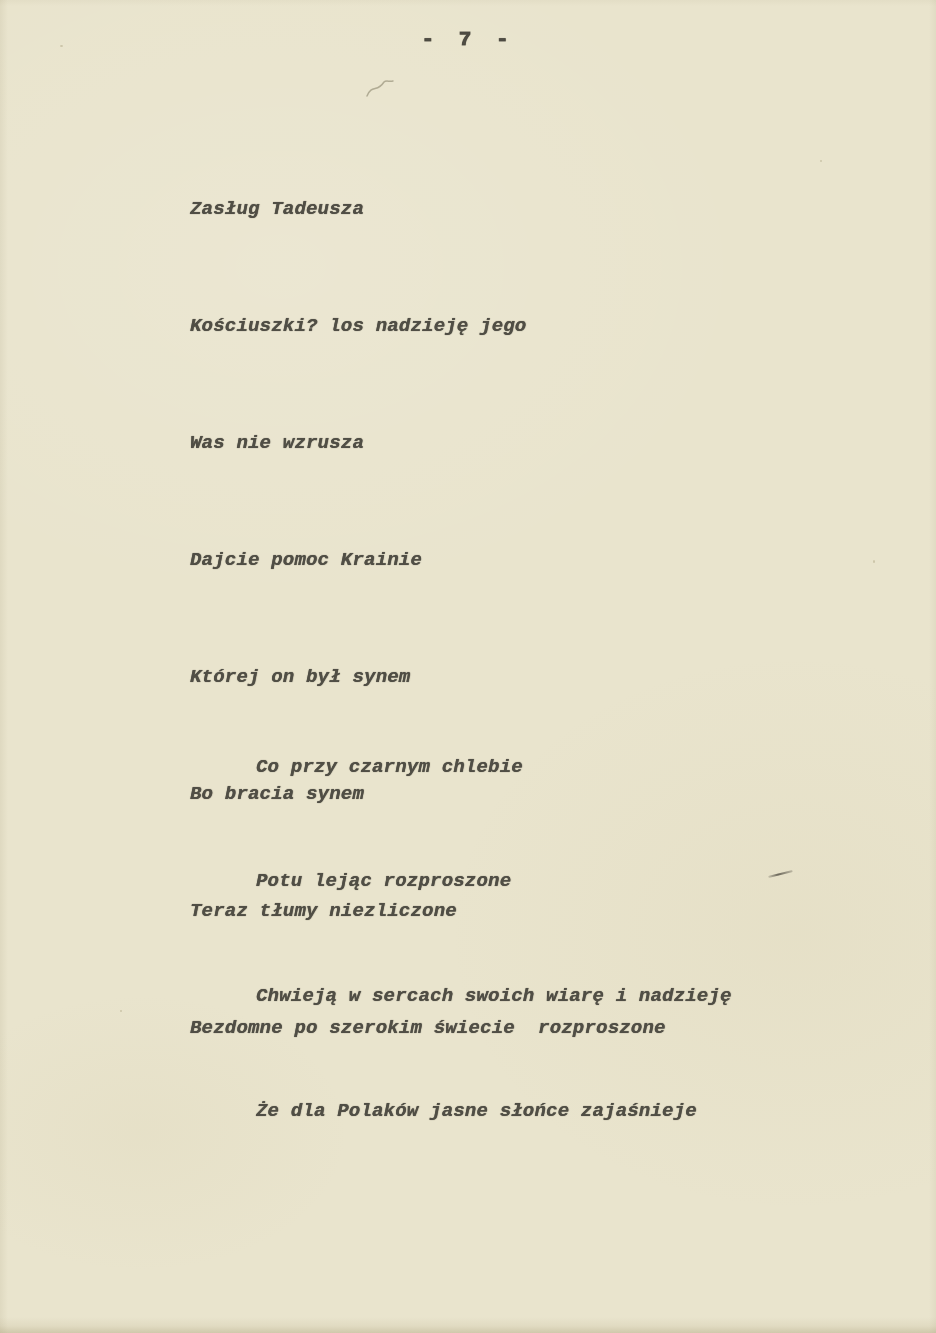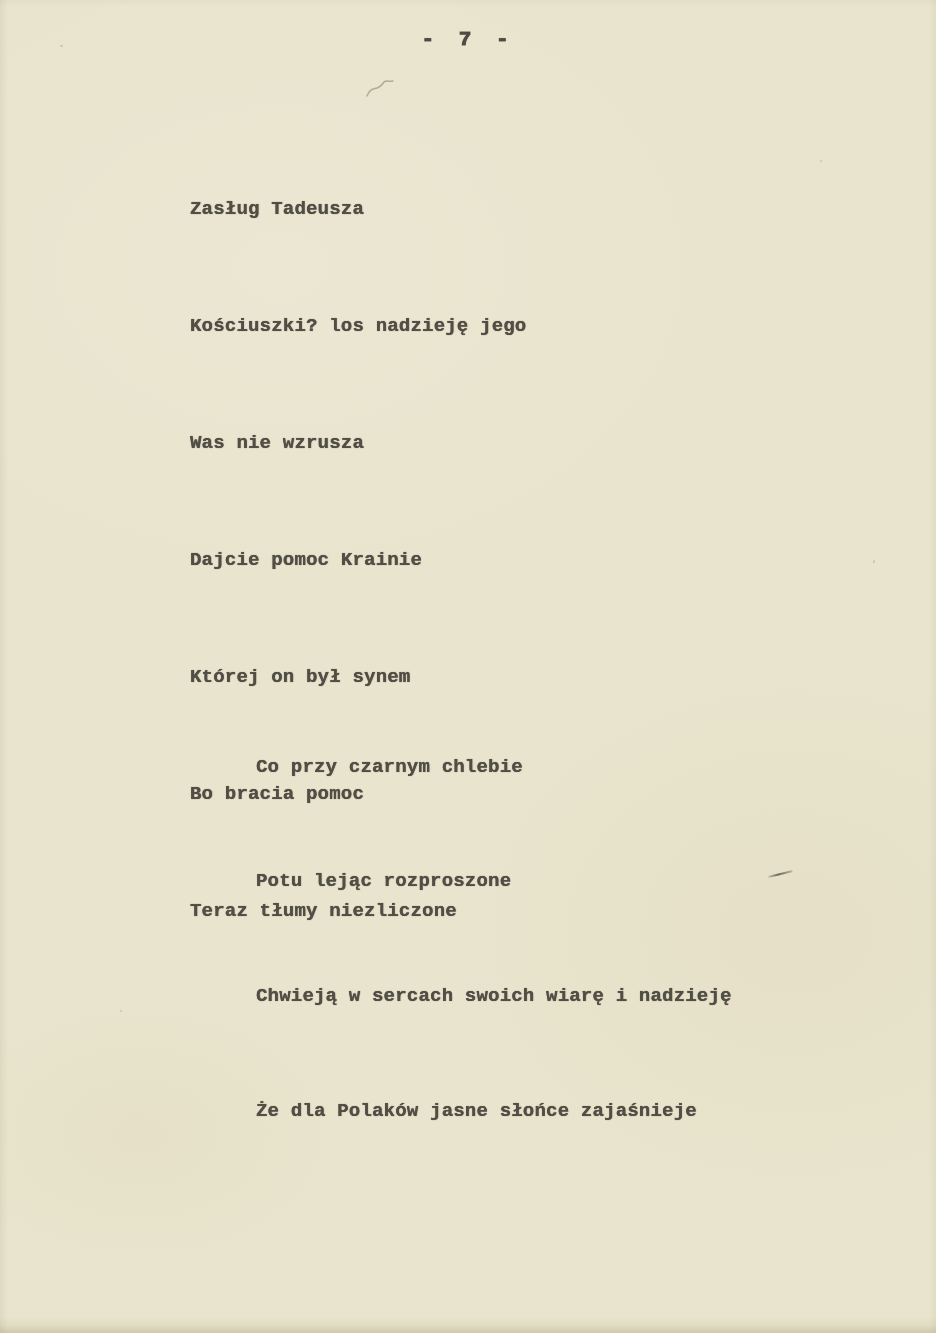--- a/index.html
+++ b/index.html
@@ -49,21 +49,21 @@
   .stanza-1 {
     top: 112px;
     left: 190px;
     line-height: 39px;
   }
   .stanza-2 {
     top: 671px;
     left: 256px;
     line-height: 38.3px;
   }
-  .line { white-space: pre; }
+  .line { white-space: pre; font-style: italic; }
   .sup-char {
     display: inline-block;
     position: relative;
     top: -9px;
     margin: 0 -2px 0 -1px;
     font-size: 17px;
   }
   .pencil-squiggle {
     position: absolute;
     left: 365px;
@@ -108,22 +108,23 @@
   <div class="paper-speck speck-2"></div>
   <div class="paper-speck speck-3"></div>
   <div class="paper-speck speck-4"></div>
 
   <div class="stanza stanza-1 typed">
     <div class="line">Zasług Tadeusza</div>
     <div class="line">Kościuszki? los nadzieję jego</div>
     <div class="line">Was nie wzrusza</div>
     <div class="line">Dajcie pomoc Krainie</div>
     <div class="line">Której on był synem</div>
-    <div class="line">Bo bracia pomoc</div>
+    <div class="line">Bo bracia synem</div>
     <div class="line">Teraz tłumy niezliczone</div>
+    <div class="line">Bezdomne po szerokim świecie  rozproszone</div>
     
     
     
     
   </div>
 
   <div class="stanza stanza-2 typed">
     <div class="line">Co przy czarnym chlebie</div>
     <div class="line">Potu lejąc rozproszone</div>
     <div class="line">Chwieją w sercach swoich wiarę i nadzieję</div>

